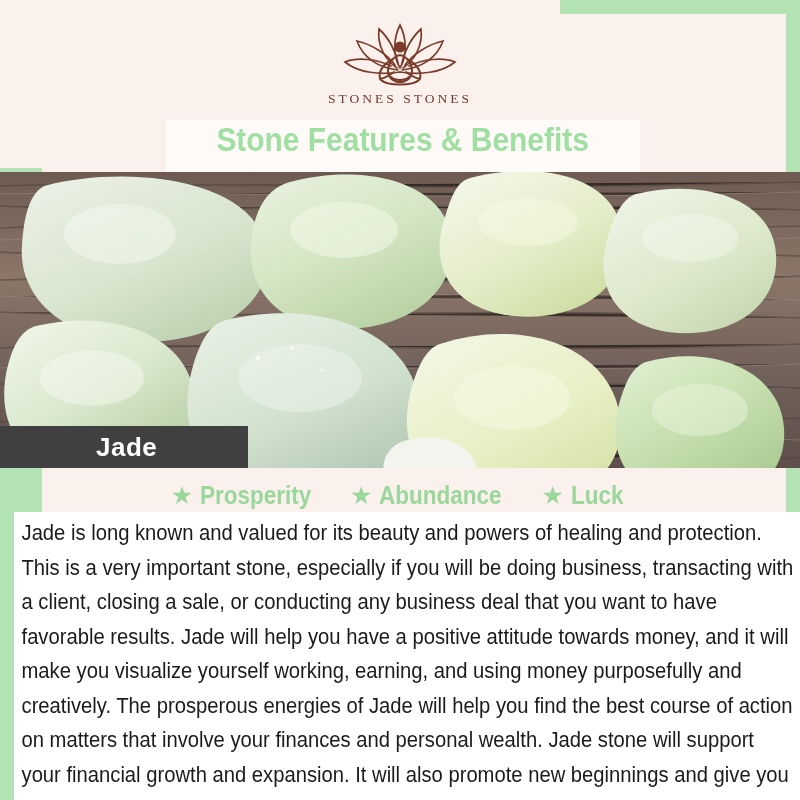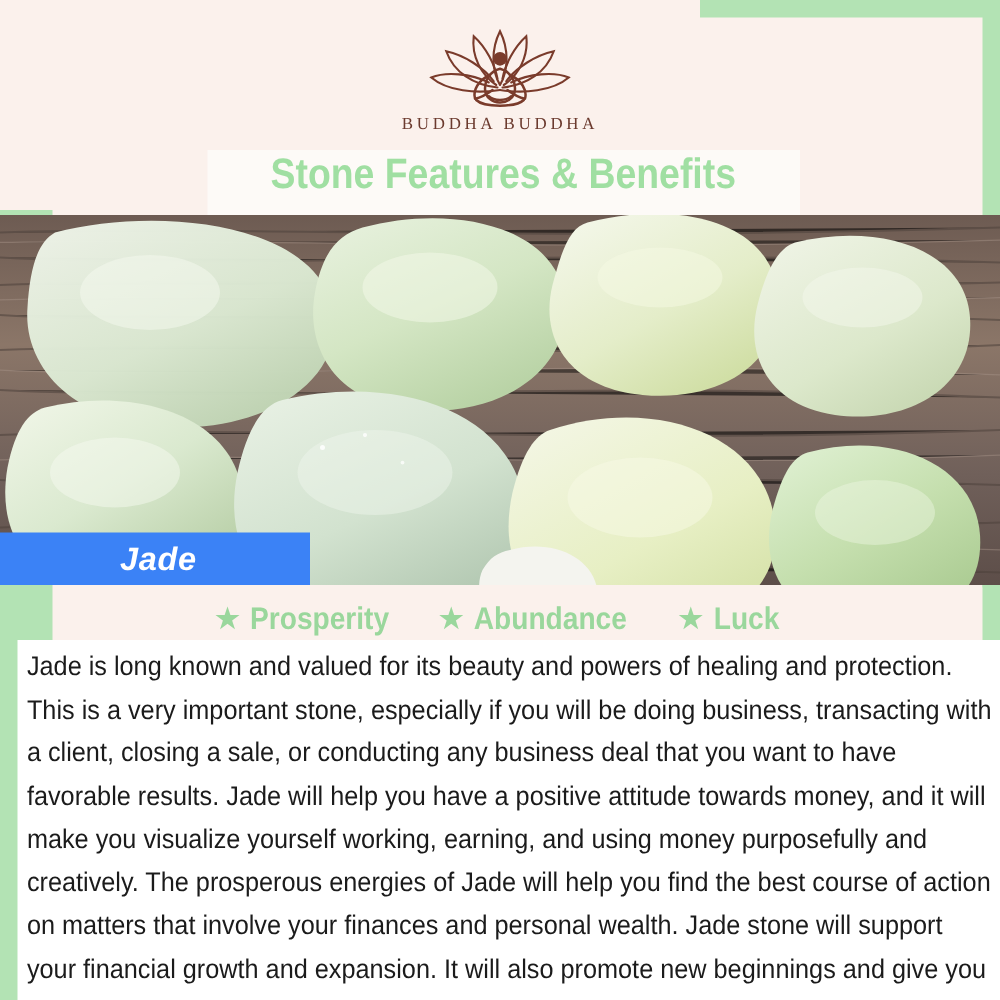--- a/index.html
+++ b/index.html
@@ -34,21 +34,21 @@
   .title-text{font-size:34px;font-weight:bold;color:#a0dfa2;
               font-family:"Liberation Sans Narrow","Liberation Sans",sans-serif;
               transform:scaleX(0.88);transform-origin:center;white-space:nowrap;letter-spacing:0px;}
 
   
   .hero{position:absolute;left:0;top:172px;width:800px;height:296px;overflow:hidden;z-index:2;}
   .hero svg{display:block;width:800px;height:296px;}
 
   
   .stone-label{position:absolute;left:0;top:426px;width:248px;height:42px;
-               background:#3b82f6;display:flex;align-items:center;z-index:7;font-style:italic;}
+               background:#404040;display:flex;align-items:center;z-index:7;}
   .stone-label span{color:#ffffff;font-size:26px;font-weight:bold;margin-left:96px;letter-spacing:0.5px;}
 
   
   .benefits{position:absolute;left:0;top:478px;width:800px;height:34px;
             display:flex;align-items:center;justify-content:center;gap:26px;z-index:5;}
   .benefit{display:flex;align-items:center;gap:7px;}
   .benefit .star{color:#9ad79c;font-size:25px;line-height:1;}
   .benefit .blabel{color:#9ad79c;font-size:25px;font-weight:bold;
                    font-family:"Liberation Sans Narrow","Liberation Sans",sans-serif;
                    transform:scaleX(0.9);transform-origin:left center;white-space:nowrap;}
@@ -99,21 +99,21 @@
 
           <path d="M134 88 C 116 96, 106 112, 110 126 C 120 124, 130 118, 138 112"></path>
 
           <path d="M166 88 C 184 96, 194 112, 190 126 C 180 124, 170 118, 162 112"></path>
 
           <path d="M112 128 C 124 140, 176 140, 188 128"></path>
           <path d="M132 122 C 140 130, 160 130, 168 122"></path>
         </g>
       </svg>
     </span>
-    <span class="logo-word">BUDDHA BUDDHA</span>
+    <span class="logo-word">STONES STONES</span>
   </div>
 
   <div class="title-banner">
     <span class="title-text">Stone Features &amp; Benefits</span>
   </div>
 
   <div class="hero">
     <svg viewBox="0 0 800 296" xmlns="http://www.w3.org/2000/svg" preserveAspectRatio="none">
       <defs>
         <linearGradient id="wood" x1="0" y1="0" x2="0" y2="1">

